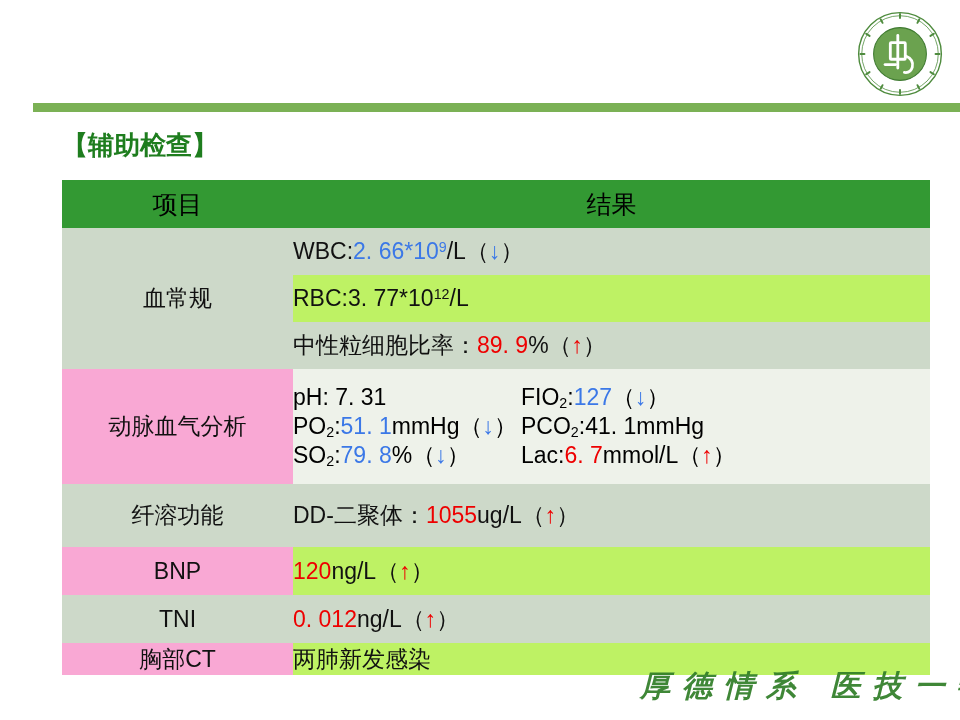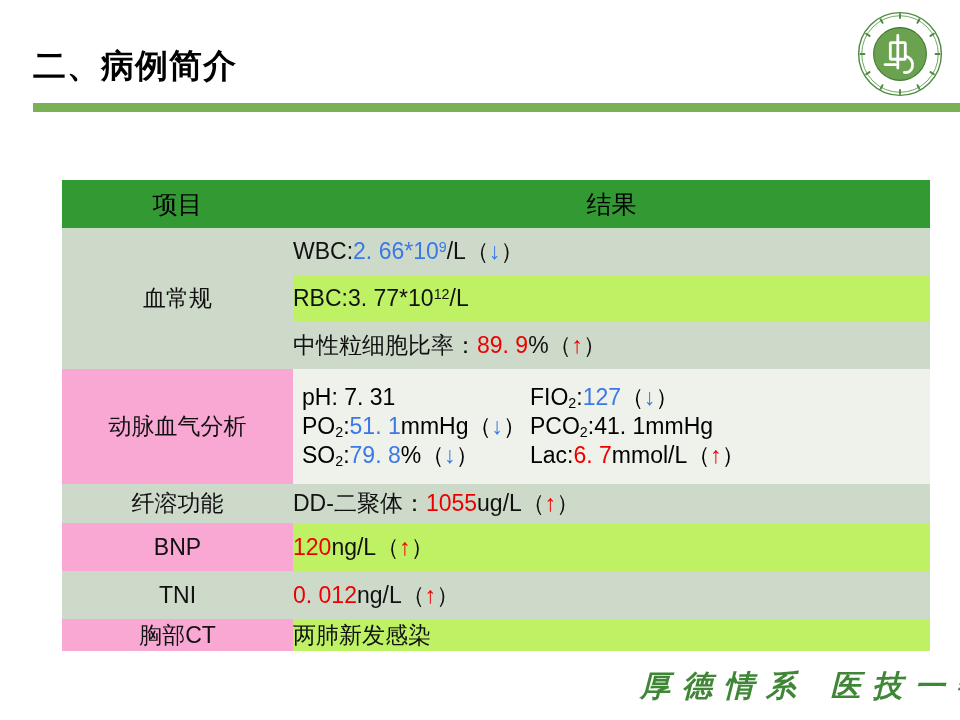--- a/index.html
+++ b/index.html
@@ -109,21 +109,21 @@
 
   .bloodgas-cell {
     background: #eef2ea;
     padding: 5px 0 5px 11px;
     line-height: 1.22;
     font-size: 23px;
     border-bottom: 2px solid #ffffff;
     white-space: nowrap;
   }
   .bg-line { display: block; }
-  .bg-col-a { display: inline-block; width: 228px; margin-left: 9px; }
+  .bg-col-a { display: inline-block; width: 228px; }
 
   sub { font-size: 0.62em; vertical-align: -0.2em; }
   sup { font-size: 0.62em; vertical-align: 0.5em; }
 
   .v-low  { color: #3b78e7; }
   .v-high { color: #ee0000; }
   .arr-down { color: #3b78e7; font-weight: bold; }
   .arr-up   { color: #ee0000; font-weight: bold; }
 
   
@@ -170,23 +170,23 @@
         <line x1="50" y1="95.5" x2="50" y2="91"></line>
         <line x1="72" y1="89.5" x2="69.8" y2="85.4"></line>
         <line x1="88.5" y1="73" x2="84.6" y2="70.6"></line>
         <line x1="95" y1="50" x2="90.4" y2="50"></line>
         <line x1="88.5" y1="27" x2="84.6" y2="29.4"></line>
         <line x1="72" y1="10.5" x2="69.8" y2="14.6"></line>
       </g>
     </svg>
   </div>
 
-  <div id="title">二、病例简介</div>
   <div id="title-rule"></div>
 
+  <div id="section-heading">【辅助检查】</div>
 
   <table id="exam-table">
     <thead>
       <tr>
         <th class="thead-cell" style="width:231px">项目</th>
         <th class="thead-cell last">结果</th>
       </tr>
     </thead>
     <tbody id="table-body">
         <tr>
@@ -201,21 +201,21 @@
         </tr>
         <tr>
           <td class="item-cell alt" style="height: 115px;">动脉血气分析</td>
           <td class="bloodgas-cell">
             <span class="bg-line"><span class="bg-col-a"><span>pH:  7. 31</span></span><span><span>FIO</span><sub>2</sub><span>:</span><span class="v-low">127</span><span>（</span><span class="arr-down">↓</span><span>）</span></span></span>
             <span class="bg-line"><span class="bg-col-a"><span>PO</span><sub>2</sub><span>:</span><span class="v-low">51. 1</span><span>mmHg</span><span>（</span><span class="arr-down">↓</span><span>）</span></span><span><span>PCO</span><sub>2</sub><span>:41. 1mmHg</span></span></span>
             <span class="bg-line"><span class="bg-col-a"><span>SO</span><sub>2</sub><span>:</span><span class="v-low">79. 8</span><span>%</span><span>（</span><span class="arr-down">↓</span><span>）</span></span><span><span>Lac:</span><span class="v-high">6. 7</span><span>mmol/L</span><span>（</span><span class="arr-up">↑</span><span>）</span></span></span>
           </td>
         </tr>
         <tr>
-          <td class="item-cell" style="height: 39px;">纤溶功能</td>
+          <td class="item-cell" style="height: 63px;">纤溶功能</td>
           <td class="result-cell"><span>DD-二聚体：</span><span class="v-high">1055</span><span>ug/L</span><span>（</span><span class="arr-up">↑</span><span>）</span></td>
         </tr>
         <tr>
           <td class="item-cell alt" style="height: 48px;">BNP</td>
           <td class="result-cell alt"><span class="v-high">120</span><span>ng/L</span><span>（</span><span class="arr-up">↑</span><span>）</span></td>
         </tr>
         <tr>
           <td class="item-cell" style="height: 48px;">TNI</td>
           <td class="result-cell"><span class="v-high">0. 012</span><span>ng/L</span><span>（</span><span class="arr-up">↑</span><span>）</span></td>
         </tr>

